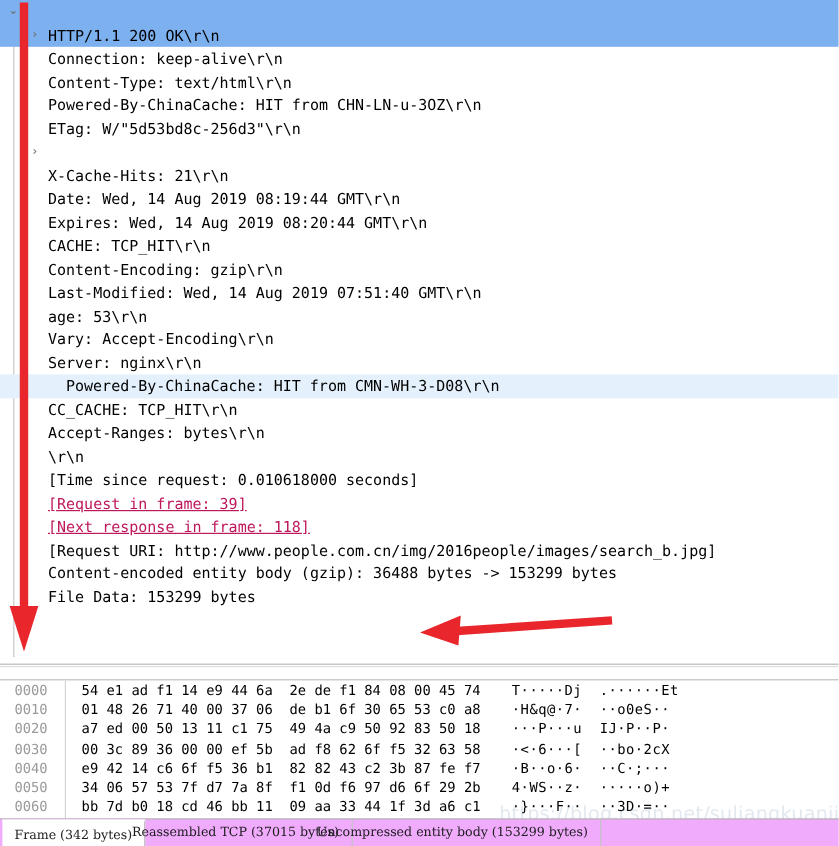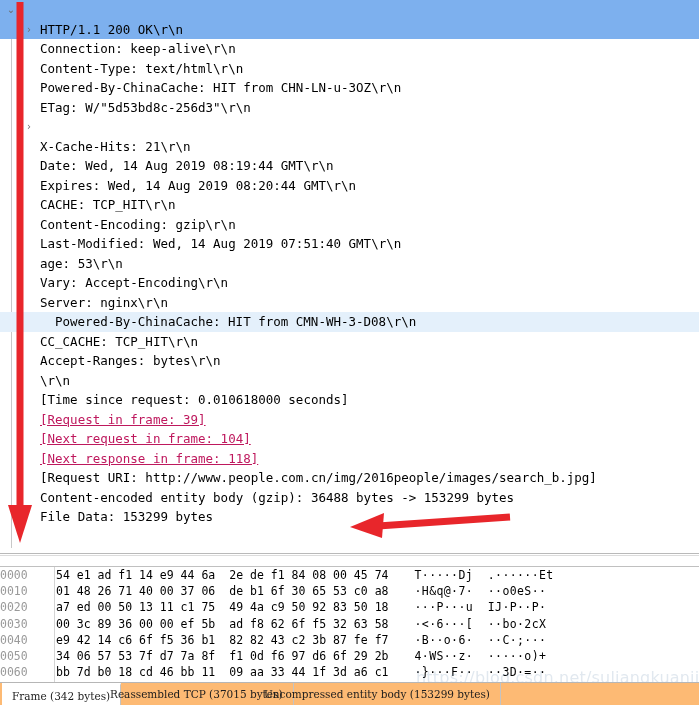--- a/index.html
+++ b/index.html
@@ -119,21 +119,21 @@
     border-top: 1px solid #c0c0c0;
     box-sizing: border-box;
     overflow: hidden;
   }
   .hex-row {
     height: 16.2px;
     line-height: 16.2px;
     font-size: 11.5px;
     white-space: pre;
     color: #000000;
-    padding-left: 0;
+    padding-left: 12px;
   }
   .hex-off {
     color: #9a9a9a;
     display: inline-block;
     width: 42px;
   }
   .hex-gap { display: inline-block; width: 14px; }
   .hex-b1 { display: inline-block; }
   .hex-b2 { display: inline-block; }
   .hex-asciigap { display: inline-block; width: 26px; }
@@ -147,21 +147,21 @@
     background: #d4d4d4;
   }
 
   
   #tabbar {
     position: absolute;
     left: 0;
     top: 682px;
     width: 699px;
     height: 23px;
-    background: #fdba74;
+    background: #f0abfc;
     border-top: 1px solid #b6b6b6;
     box-sizing: border-box;
   }
   .tab {
     position: absolute;
     top: 0px;
     height: 22px;
     line-height: 22px;
     font-family: "DejaVu Serif", serif;
     font-size: 10.5px;
@@ -210,21 +210,20 @@
       <div class="tree-row lvl1 "><span class="twisty"></span><span class="label">Last-Modified: Wed, 14 Aug 2019 07:51:40 GMT\r\n</span></div>
       <div class="tree-row lvl1 "><span class="twisty"></span><span class="label">age: 53\r\n</span></div>
       <div class="tree-row lvl1 "><span class="twisty"></span><span class="label">Vary: Accept-Encoding\r\n</span></div>
       <div class="tree-row lvl1 "><span class="twisty"></span><span class="label">Server: nginx\r\n</span></div>
       <div class="tree-row lvl1 sel-light"><span class="twisty"></span><span class="label">Powered-By-ChinaCache: HIT from CMN-WH-3-D08\r\n</span></div>
       <div class="tree-row lvl1 "><span class="twisty"></span><span class="label">CC_CACHE: TCP_HIT\r\n</span></div>
       <div class="tree-row lvl1 "><span class="twisty"></span><span class="label">Accept-Ranges: bytes\r\n</span></div>
       <div class="tree-row lvl1 "><span class="twisty"></span><span class="label">\r\n</span></div>
       <div class="tree-row lvl1 "><span class="twisty"></span><span class="label">[Time since request: 0.010618000 seconds]</span></div>
       <div class="tree-row lvl1 "><span class="twisty"></span><span class="label link-text">[Request in frame: 39]</span></div>
-      <div class="tree-row lvl1 "><span class="twisty"></span><span class="label link-text">[Next request in frame: 104]</span></div>
       <div class="tree-row lvl1 "><span class="twisty"></span><span class="label link-text">[Next response in frame: 118]</span></div>
       <div class="tree-row lvl1 "><span class="twisty"></span><span class="label">[Request URI: http://www.people.com.cn/img/2016people/images/search_b.jpg]</span></div>
       <div class="tree-row lvl1 "><span class="twisty"></span><span class="label">Content-encoded entity body (gzip): 36488 bytes -&gt; 153299 bytes</span></div>
       <div class="tree-row lvl1 "><span class="twisty"></span><span class="label">File Data: 153299 bytes</span></div>
     </div>
 </div>
 
 <svg id="arrow-vertical" viewBox="0 0 36 548" preserveAspectRatio="none">
   <line x1="20" y1="2" x2="20" y2="512" stroke="#e8262b" stroke-width="7"></line>
   <polygon points="20,543 8,505 32,505" fill="#e8262b"></polygon>

